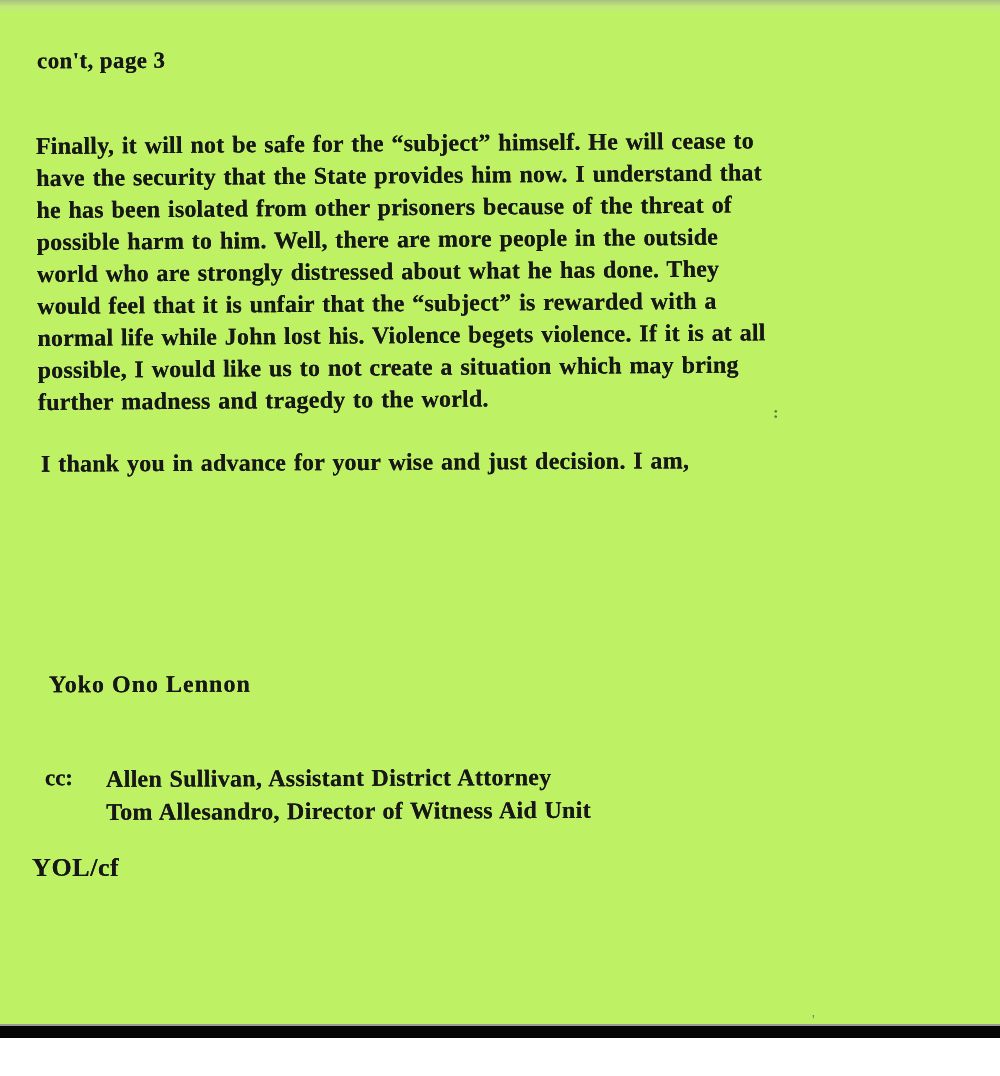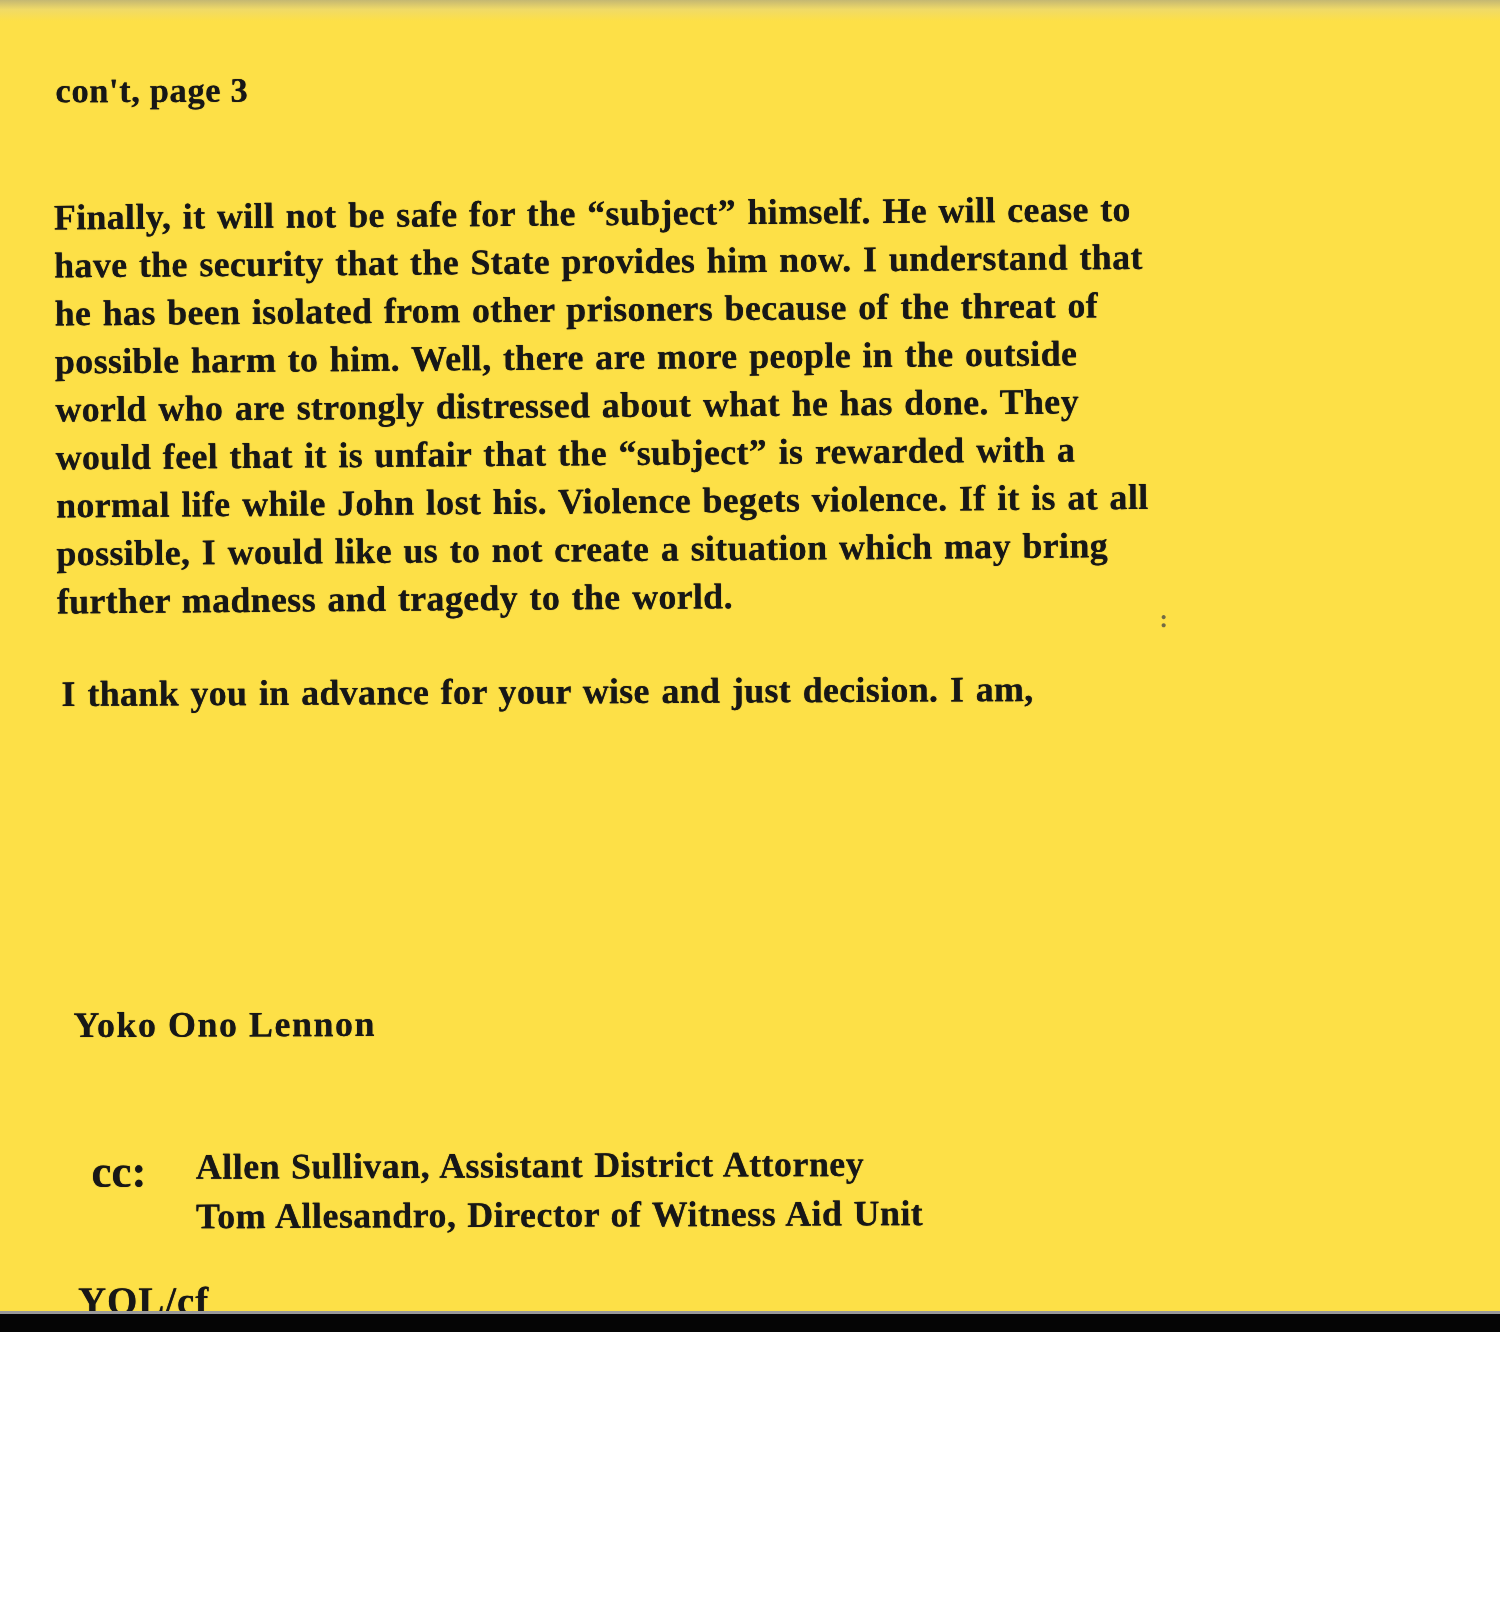--- a/index.html
+++ b/index.html
@@ -3,22 +3,22 @@
 <meta charset="utf-8">
 <style>
   html, body {
     margin: 0;
     padding: 0;
     background: #ffffff;
   }
   .sheet {
     position: relative;
     width: 1000px;
-    height: 888px;
-    background: #fde047;
+    height: 1038px;
+    background: #bef264;
     overflow: hidden;
     font-family: "Liberation Serif", "DejaVu Serif", serif;
     color: #171717;
   }
   
   .top-edge {
     position: absolute;
     top: 0; left: 0; right: 0;
     height: 14px;
     background: linear-gradient(180deg, rgba(150,150,150,0.55) 0%, rgba(200,200,200,0.25) 45%, rgba(255,255,255,0) 100%);
@@ -76,34 +76,33 @@
   }
   .cc-block {
     position: absolute;
     left: 45px;
     top: 762px;
     display: flex;
     align-items: flex-start;
     transform: rotate(-0.25deg);
   }
   .cc-label {
-    font-size: 30px;
+    font-size: 23px;
     margin-right: 33px;
     padding-top: 2px;
-    margin-left: 16px;
   }
   .cc-list div {
     font-size: 24px;
     line-height: 33px;
     letter-spacing: 0.3px;
     word-spacing: 1px;
   }
   .ref {
     position: absolute;
-    left: 52px;
+    left: 32px;
     top: 853px;
     font-size: 26px;
     letter-spacing: 0.6px;
     text-align: center;
   }
   
   .speck-mid {
     position: absolute;
     left: 773px;
     top: 403px;

